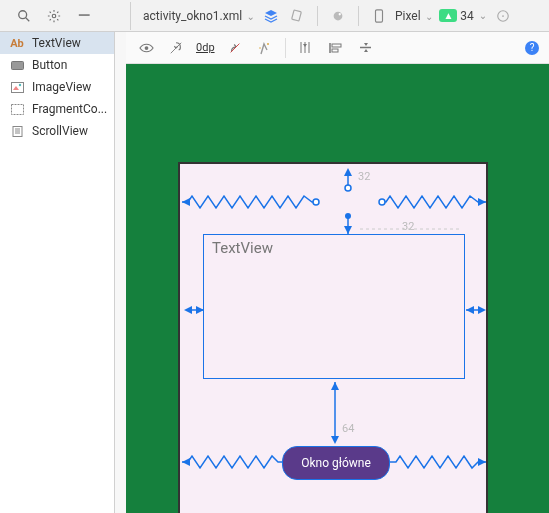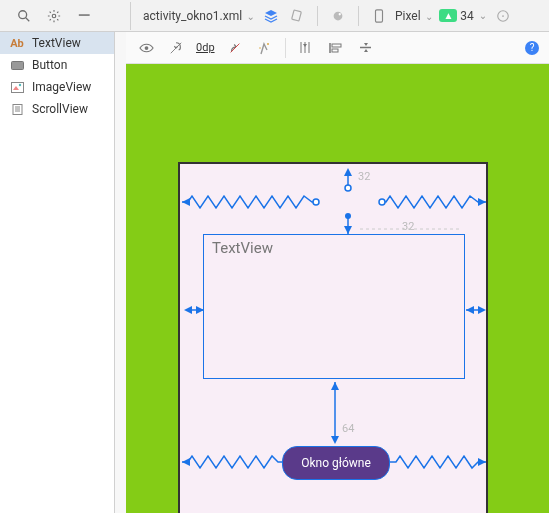--- a/index.html
+++ b/index.html
@@ -9,21 +9,21 @@
 .toolbar-top .right { flex: 1; display: flex; align-items: center; gap: 6px; padding: 0 8px; }
 .toolbar-top .sep { width: 1px; height: 28px; background: #d0d0d0; margin: 0 4px; }
 .icon-btn { width: 20px; height: 20px; display: inline-flex; align-items: center; justify-content: center; cursor: pointer; color: #6e6e6e; }
 .file-label { font-size: 12px; color: #444; }
 .chev { color: #999; font-size: 10px; margin-left: 2px; }
 .toolbar-sub { height: 32px; background: #fafafa; border-bottom: 1px solid #e0e0e0; display: flex; align-items: center; padding: 0 10px; gap: 10px; }
 .palette { width: 115px; background: #fff; border-right: 1px solid #d0d0d0; height: calc(513px - 32px); float: left; }
 .palette-item { display: flex; align-items: center; gap: 8px; padding: 4px 10px; height: 22px; font-size: 12px; color: #333; cursor: pointer; }
 .palette-item.selected { background: #d8e3ef; }
 .pico { width: 14px; height: 14px; display: inline-flex; align-items: center; justify-content: center; flex-shrink: 0; }
-.canvas-area { margin-left: 126px; height: calc(513px - 32px - 32px); background: #84cc16; position: relative; overflow: hidden; }
+.canvas-area { margin-left: 126px; height: calc(513px - 32px - 32px); background: #15803d; position: relative; overflow: hidden; }
 .device-frame { position: absolute; left: 52px; top: 98px; width: 310px; height: 403px; background: #f9eef7; border: 2px solid #333; }
 .placed-label { position: absolute; left: 136px; top: 25px; border: 1.5px solid #1a73e8; background: #fff; color: #333; font-size: 15px; padding: 2px 6px; }
 .placed-textview { position: absolute; left: 23px; top: 70px; width: 262px; height: 145px; border: 1.5px solid #1a73e8; background: transparent; color: #777; font-size: 15px; padding: 4px 8px; }
 .placed-btn { position: absolute; left: 102px; top: 282px; width: 108px; height: 34px; background: #5a3a8a; color: #fff; border-radius: 15px; display: flex; align-items: center; justify-content: center; font-size: 12px; border: 1.5px solid #1a73e8; text-align: center; }
 .margin-lbl { position: absolute; font-size: 11px; color: #bbb; }
 .help-icon { margin-left: auto; width: 14px; height: 14px; border-radius: 50%; background: #3b82f6; color: #fff; font-size: 10px; display: inline-flex; align-items: center; justify-content: center; }
 .badge-green { background: #3ddc84; color: #fff; font-size: 10px; border-radius: 3px; padding: 1px 4px; font-weight: bold; }
 svg { display: block; }
 .dp-label { font-size: 11px; color: #333; text-decoration: underline; }
 </style>
@@ -108,20 +108,28 @@
           <rect x="0.5" y="0.5" width="12" height="10" fill="none" stroke="#888"></rect>
           <polygon points="2,8 5,4 8,8" fill="#e88"></polygon>
           <circle cx="9" cy="3" r="1.2" fill="#5bb"></circle>
         </svg>
       </span>
     <span>ImageView</span>
   </div>
   <div class="palette-item">
     <span class="pico">
         <svg width="13" height="11">
+          <rect x="0.5" y="0.5" width="12" height="10" fill="none" stroke="#888" stroke-dasharray="2,1"></rect>
+        </svg>
+      </span>
+    <span>FragmentCo...</span>
+  </div>
+  <div class="palette-item">
+    <span class="pico">
+        <svg width="13" height="11">
           <rect x="2" y="0.5" width="9" height="10" fill="none" stroke="#888"></rect>
           <line x1="4" y1="3" x2="9" y2="3" stroke="#888"></line>
           <line x1="4" y1="5" x2="9" y2="5" stroke="#888"></line>
           <line x1="4" y1="7" x2="9" y2="7" stroke="#888"></line>
         </svg>
       </span>
     <span>ScrollView</span>
   </div>
 </div>
 

